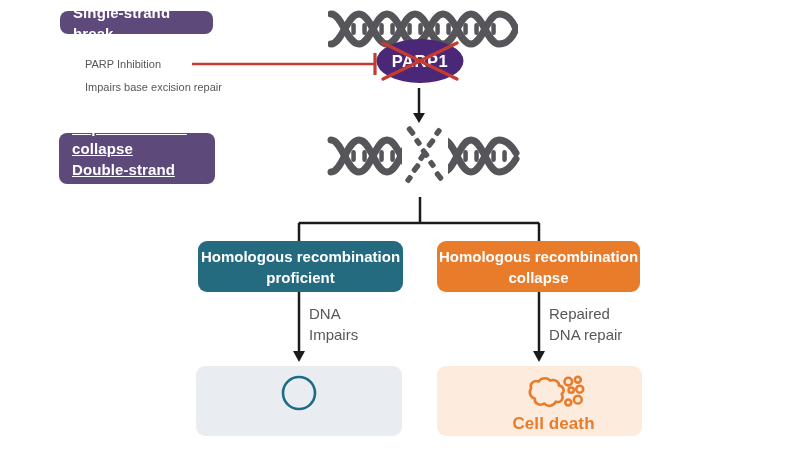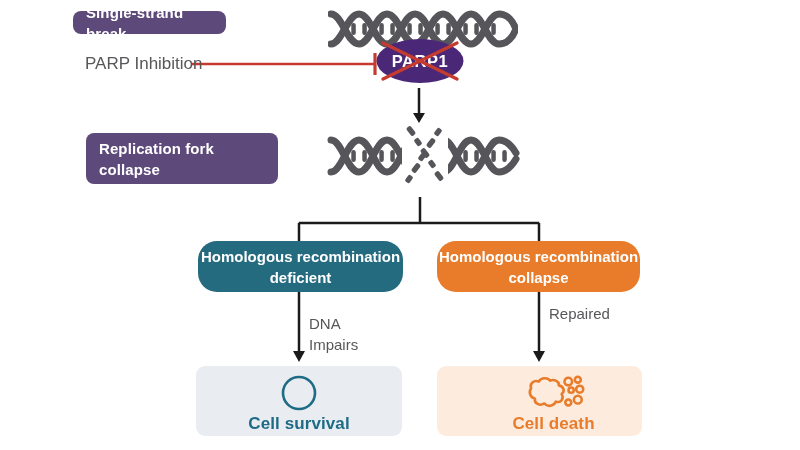--- a/index.html
+++ b/index.html
@@ -9,36 +9,36 @@
   }
   .abs{position:absolute;}
   svg.layer{position:absolute;left:0;top:0;pointer-events:none;}
   
   .pbox{
     position:absolute;background:#5d4a7b;color:#ffffff;border-radius:8px;
     font-size:15px;font-weight:600;letter-spacing:.1px;
     display:flex;flex-direction:column;justify-content:center;
     padding-left:13px;box-sizing:border-box;line-height:21px;
   }
-  .box-ssb{left:73px;top:11px;width:153px;height:23px;}
-  .box-rfc{left:86px;top:133px;width:192px;height:51px;}
+  .box-ssb{left:60px;top:11px;width:153px;height:23px;}
+  .box-rfc{left:59px;top:133px;width:156px;height:51px;text-decoration:underline;}
   
   .branch{
-    position:absolute;color:#ffffff;border-radius:19px;font-size:15px;font-weight:600;
+    position:absolute;color:#ffffff;border-radius:9px;font-size:15px;font-weight:600;
     display:flex;flex-direction:column;justify-content:center;align-items:center;
     text-align:center;line-height:21px;box-sizing:border-box;
   }
   .box-hrp{left:198px;top:241px;width:205px;height:51px;background:#256b80;}
   .box-hrd{left:437px;top:241px;width:203px;height:51px;background:#e87c2a;}
   
-  .note{position:absolute;color:#57575a;font-size:17px;line-height:18px;white-space:nowrap;}
+  .note{position:absolute;color:#57575a;font-size:11px;line-height:18px;white-space:nowrap;}
   .note-parp{left:85px;top:55px;}
   .note-ber{left:85px;top:78px;}
   .arrow-note{position:absolute;color:#57575a;font-size:15px;line-height:21px;}
-  .note-repaired{left:309px;top:313px;}
+  .note-repaired{left:309px;top:303px;}
   .note-impaired{left:549px;top:303px;}
   .arrow-note span{display:block;}
   
   .outcome{
     position:absolute;border-radius:9px;display:flex;flex-direction:column;
     align-items:center;box-sizing:border-box;
   }
   .box-survival{left:196px;top:366px;width:206px;height:70px;background:#e9edf1;padding-top:9px;}
   .box-death{left:437px;top:366px;width:205px;height:70px;background:#fdecdd;padding-top:7px;padding-left:28px;}
   .outcome-label{font-size:17px;font-weight:600;letter-spacing:.1px;}
@@ -141,46 +141,48 @@
       <rect x="-5" y="-2.75" width="10" height="5.5" rx="2" transform="translate(91,44) rotate(-52)"></rect>
       <rect x="-4" y="-2.75" width="8" height="5.5" rx="2" transform="translate(84,55) rotate(-52)"></rect>
     </g>
   </svg>
 
   <div class="pbox box-ssb">
     <span>Single-strand break</span>
   </div>
   <div class="pbox box-rfc">
     <span>Replication fork collapse</span>
+    <span>Double-strand break</span>
   </div>
 
   <div class="note note-parp">PARP Inhibition</div>
+  <div class="note note-ber">Impairs base excision repair</div>
 
   <div class="branch box-hrp">
     <span>Homologous recombination</span>
-    <span>deficient</span>
+    <span>proficient</span>
   </div>
   <div class="branch box-hrd">
     <span>Homologous recombination</span>
     <span>collapse</span>
   </div>
 
   <div class="arrow-note note-repaired">
     <span>DNA</span>
     <span>Impairs</span>
   </div>
   <div class="arrow-note note-impaired">
     <span>Repaired</span>
+    <span>DNA repair</span>
   </div>
 
   <div class="outcome box-survival">
     <svg width="36" height="36" viewBox="0 0 36 36">
       <circle cx="18" cy="18" r="16" fill="none" stroke="#1d6b84" stroke-width="2.6"></circle>
     </svg>
-    <div class="outcome-label lbl-survival">Cell survival</div>
   </div>
 
   <div class="outcome box-death">
     <svg width="66" height="40" viewBox="0 0 66 42">
       <g fill="none" stroke="#e87c2a" stroke-width="2.7" stroke-linejoin="round">
         <path d="M9,16 C7,11 12,7 17,9 C19,5 26,4 29,8 C33,6 39,9 38,13 C43,14 45,19 41,22 C44,27 40,32 35,30 C33,35 26,36 23,32 C18,35 12,32 13,27 C8,26 6,20 9,16 Z"></path>
         <circle cx="48" cy="9" r="4"></circle>
         <circle cx="58" cy="7" r="3.1"></circle>
         <circle cx="60" cy="17" r="3.7"></circle>
         <circle cx="51" cy="18" r="2.7"></circle>

